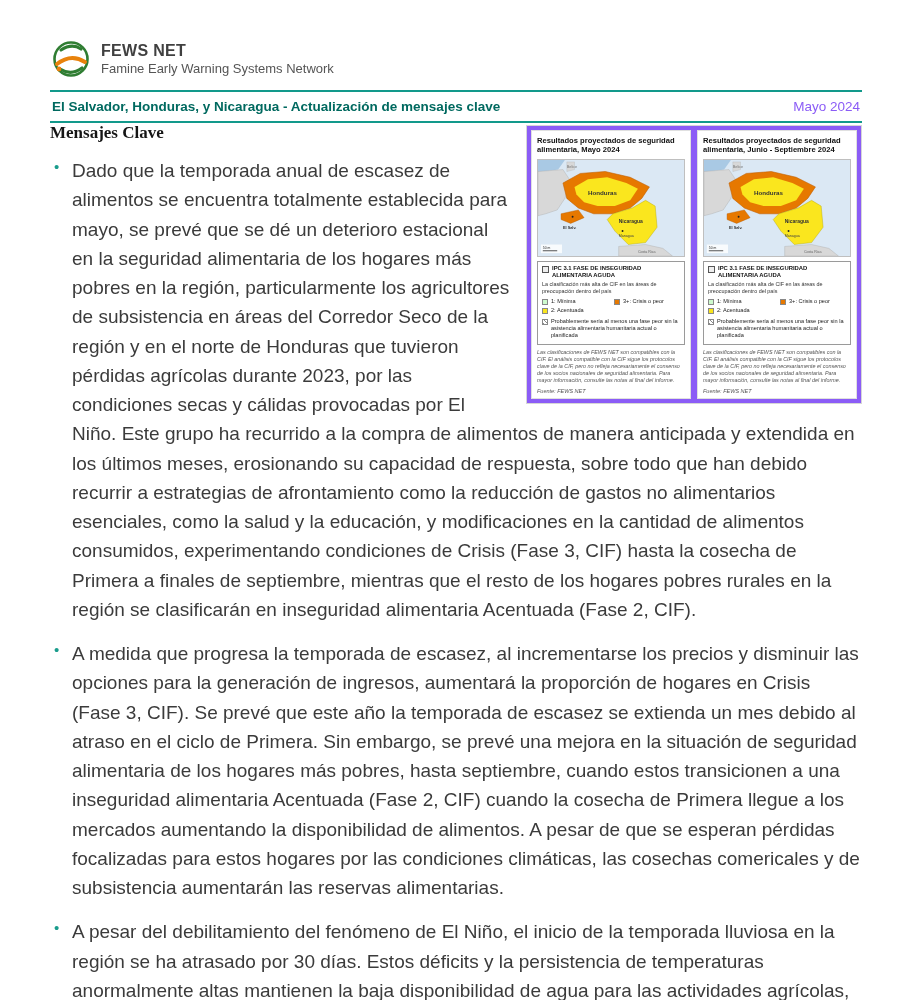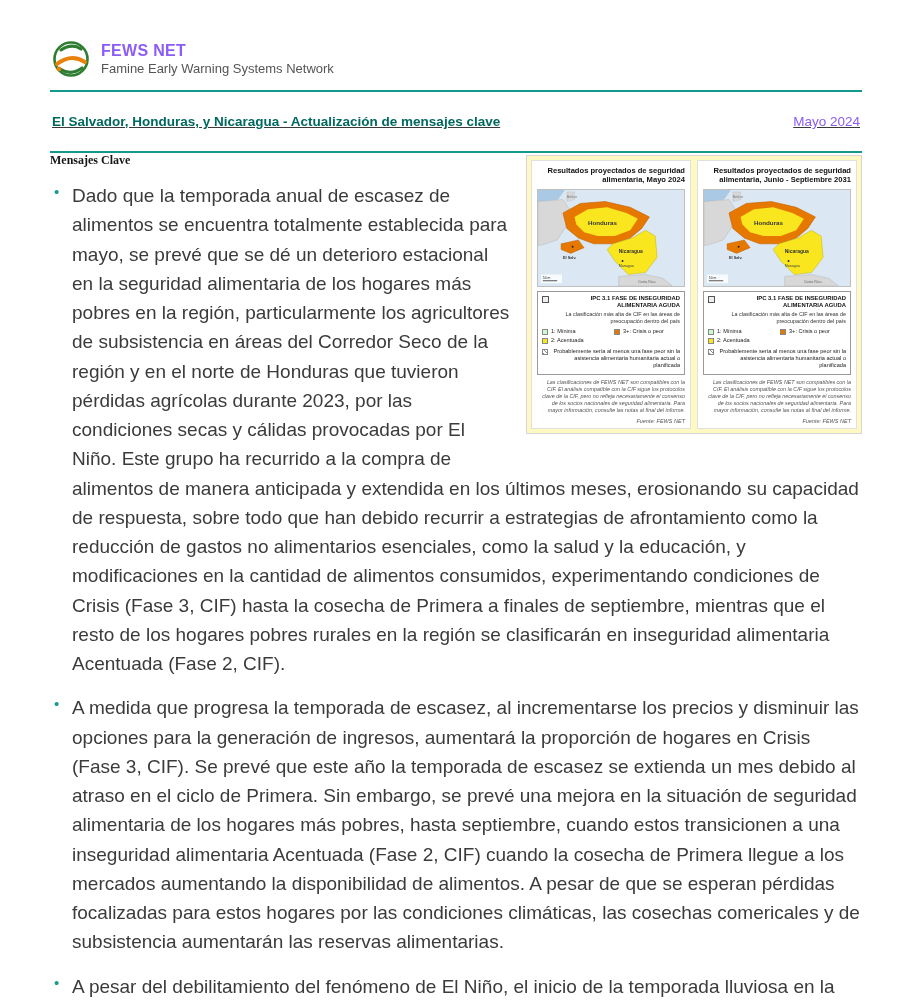--- a/index.html
+++ b/index.html
@@ -4,46 +4,46 @@
 <style>
   * { margin:0; padding:0; box-sizing:border-box; }
   html,body { background:#ffffff; }
   body { font-family:"Liberation Sans","DejaVu Sans",sans-serif; color:#3a3a3a; }
   .page { width:912px; height:1000px; overflow:hidden; background:#fff; position:relative; }
   .content { padding:38px 50px 0 50px; }
 
   
   .logo-row { display:flex; align-items:center; gap:9px; margin-bottom:10px; }
   .logo-icon svg { display:block; }
-  .logo-title { font-size:16px; font-weight:bold; color:#8b5cf6; letter-spacing:.3px; }
+  .logo-title { font-size:16px; font-weight:bold; color:#404040; letter-spacing:.3px; }
   .logo-sub { font-size:13px; color:#555; margin-top:1px; }
 
   .rule { border-top:2px solid #12998b; }
 
-  .doc-header { display:flex; justify-content:space-between; align-items:center; padding:22px 2px;text-decoration:underline; }
+  .doc-header { display:flex; justify-content:space-between; align-items:center; padding:7px 2px; }
   .doc-header .left { font-size:13.5px; font-weight:bold; color:#00695f; }
   .doc-header .right { font-size:13.5px; color:#8b5cf6; }
 
   .doc-title { font-family:"Liberation Serif","DejaVu Serif",serif; font-size:17.5px; font-weight:bold;
                color:#151515; text-align:center; margin:25px 0 30px 0; }
 
-  .section-heading { font-family:"Liberation Serif","DejaVu Serif",serif; font-size:12px; font-weight:bold;
+  .section-heading { font-family:"Liberation Serif","DejaVu Serif",serif; font-size:17px; font-weight:bold;
                      color:#151515; margin-bottom:13px; }
 
   
   .body-area { position:relative; }
   .bullet-list { list-style:none; }
   .bullet-list li { position:relative; padding-left:22px; margin-bottom:15px;
                     font-size:19px; line-height:1.54; color:#3b3b3b; }
   .bullet-list li::before { content:"\2022"; position:absolute; left:4px; top:-1px;
                             color:#1a9c8c; font-size:15px; }
 
   
   .figure { float:right; width:336px; margin:2px 0 12px 16px; border:1px solid #d6d6d6;
-            background:#fef9c3; padding:4px;text-align:right; }
+            background:#8b5cf6; padding:4px; }
   .panels { display:flex; gap:6px; }
   .panel { width:50%; border:1px solid #e0e0e0; background:#fff; padding:5px 5px 4px 5px; }
   .panel-title { font-size:7.6px; font-weight:bold; color:#111; line-height:1.25; margin-bottom:4px; }
   .map-frame { border:1px solid #bfbfbf; }
   .map-frame svg { display:block; width:100%; height:auto; }
 
   .legend-box { border:1px solid #9a9a9a; margin-top:4px; padding:3px 4px; }
   .legend-title-row { display:flex; align-items:flex-start; gap:3px; margin-bottom:2px; }
   .legend-map-ic { width:7px; height:7px; border:1px solid #555; background:#eee; flex:0 0 auto; margin-top:1px; }
   .legend-title { font-size:5.9px; font-weight:bold; color:#111; line-height:1.2; }
@@ -151,21 +151,21 @@
               <div class="legend-item">
                   <span class="sw sw-hatch"></span>
                   <span>Probablemente sería al menos una fase peor sin la asistencia alimentaria humanitaria actual o planificada</span>
                 </div>
             </div>
             <div class="panel-footnote">Las clasificaciones de FEWS NET son compatibles con la CIF. El análisis compatible con la CIF sigue los protocolos clave de la CIF, pero no refleja necesariamente el consenso de los socios nacionales de seguridad alimentaria. Para mayor información, consulte las notas al final del informe.</div>
             <div class="panel-source">Fuente: FEWS NET</div>
           </div>
 
           <div class="panel">
-            <div class="panel-title">Resultados proyectados de seguridad alimentaria, Junio - Septiembre 2031</div>
+            <div class="panel-title">Resultados proyectados de seguridad alimentaria, Junio - Septiembre 2024</div>
             <div class="map-frame">
               <svg viewBox="0 0 152 100">
                 <rect x="0" y="0" width="152" height="100" fill="#dbe8f4"></rect>
                 <path d="M0,0 L28,0 L21,10 L0,13 Z" fill="#a9c9e4"></path>
                 <path d="M0,12 L26,10 L34,22 L28,40 L20,52 L8,56 L0,58 Z" fill="#d8d8d8" stroke="#aaaaaa" stroke-width="0.4"></path>
                 <path d="M30,2 L38,2 L38,10 L30,12 Z" fill="#d8d8d8" stroke="#aaaaaa" stroke-width="0.3"></path>
                 <path d="M26,24 L44,14 L70,12 L96,18 L116,28 L108,40 L96,50 L78,56 L58,56 L42,50 L30,40 Z" fill="#e67800" stroke="#c05f00" stroke-width="0.6"></path>
                 <path d="M38,28 L52,20 L72,18 L92,24 L104,30 L96,42 L80,48 L62,48 L48,44 L40,36 Z" fill="#fae61e"></path>
                 <path d="M24,56 L42,52 L48,60 L34,66 L24,62 Z" fill="#e67800" stroke="#b35900" stroke-width="0.4"></path>
                 <circle cx="36" cy="59" r="1" fill="#222"></circle>

